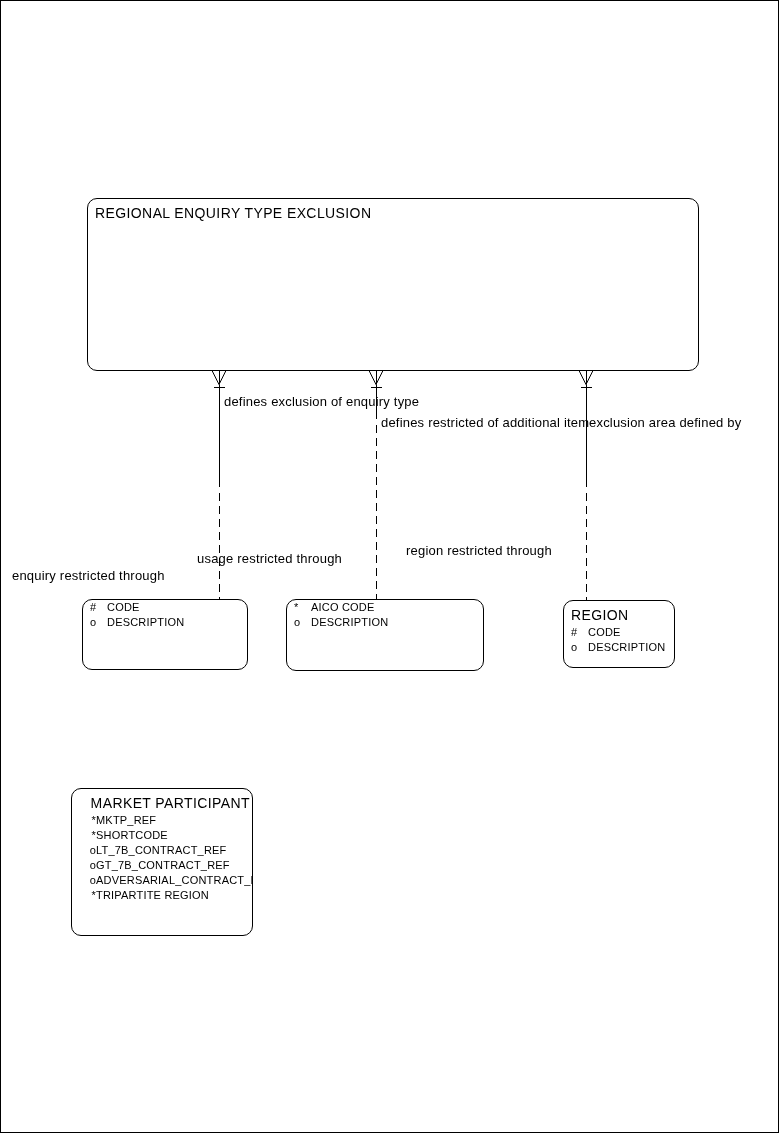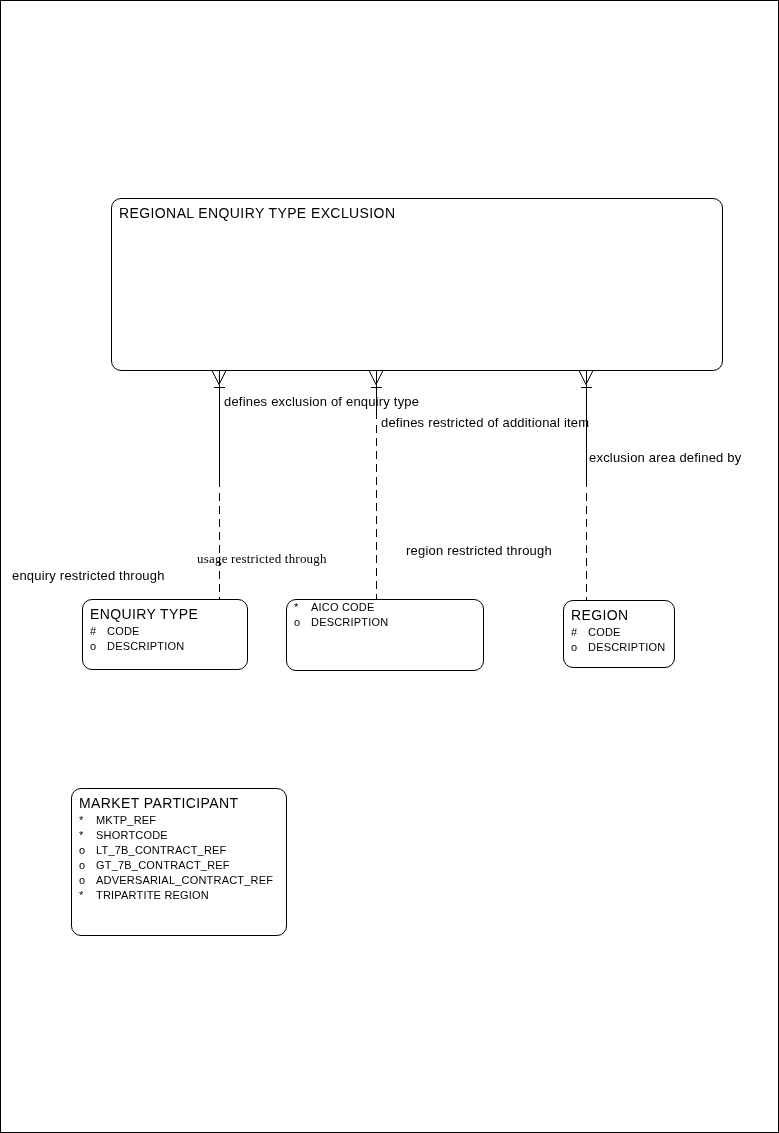--- a/index.html
+++ b/index.html
@@ -81,33 +81,32 @@
     </g>
 
     <g stroke="#000000" stroke-width="1" fill="none">
       <path d="M578,369.5 L585,383.5 M592,369.5 L585,383.5 M585.5,369.5 L585.5,383.5"></path>
       <path d="M580,386.5 L591,386.5"></path>
       <path d="M585.5,383.5 L585.5,486"></path>
       <path stroke-dasharray="8 5" d="M585.5,492 L585.5,599"></path>
     </g>
   </svg>
 
-  <div class="entity" style="left:86px; top:197px; width:612px; height:173px;margin-left:24px;">
+  <div class="entity" style="left:86px; top:197px; width:612px; height:173px;">
     <div class="ent-title">REGIONAL ENQUIRY TYPE EXCLUSION</div>
   </div>
 
   <div class="rel-label" style="left:223px; top:393px;">defines exclusion of enquiry type</div>
   <div class="rel-label" style="left:380px; top:414px;">defines restricted of additional item</div>
-  <div class="rel-label" style="left:588px; top:449px;">exclusion area defined by</div>
-  <div class="rel-label" style="left:196px; top:550px;font-family:Liberation Serif, serif;">usage restricted through</div>
+  <div class="rel-label" style="left:588px; top:414px;">exclusion area defined by</div>
+  <div class="rel-label" style="left:196px; top:550px;">usage restricted through</div>
   <div class="rel-label" style="left:405px; top:542px;">region restricted through</div>
   <div class="rel-label" style="left:11px; top:567px;">enquiry restricted through</div>
 
   <div class="entity" style="left:81px; top:598px; width:166px; height:71px;">
-    <div class="ent-title">ENQUIRY TYPE</div>
     <div class="attr-row">
       <span class="attr-prefix">#</span>
       <span class="attr-name">CODE</span>
     </div>
     <div class="attr-row">
       <span class="attr-prefix">o</span>
       <span class="attr-name">DESCRIPTION</span>
     </div>
   </div>
 
@@ -127,21 +126,21 @@
     <div class="attr-row">
       <span class="attr-prefix">#</span>
       <span class="attr-name">CODE</span>
     </div>
     <div class="attr-row">
       <span class="attr-prefix">o</span>
       <span class="attr-name">DESCRIPTION</span>
     </div>
   </div>
 
-  <div class="entity" style="left:70px; top:787px; width:216px; height:148px;">
+  <div class="entity" style="left:70px; top:787px; width:182px; height:148px;text-align:right;">
     <div class="ent-title">MARKET PARTICIPANT</div>
     <div class="attr-row">
       <span class="attr-prefix">*</span>
       <span class="attr-name">MKTP_REF</span>
     </div>
     <div class="attr-row">
       <span class="attr-prefix">*</span>
       <span class="attr-name">SHORTCODE</span>
     </div>
     <div class="attr-row">

